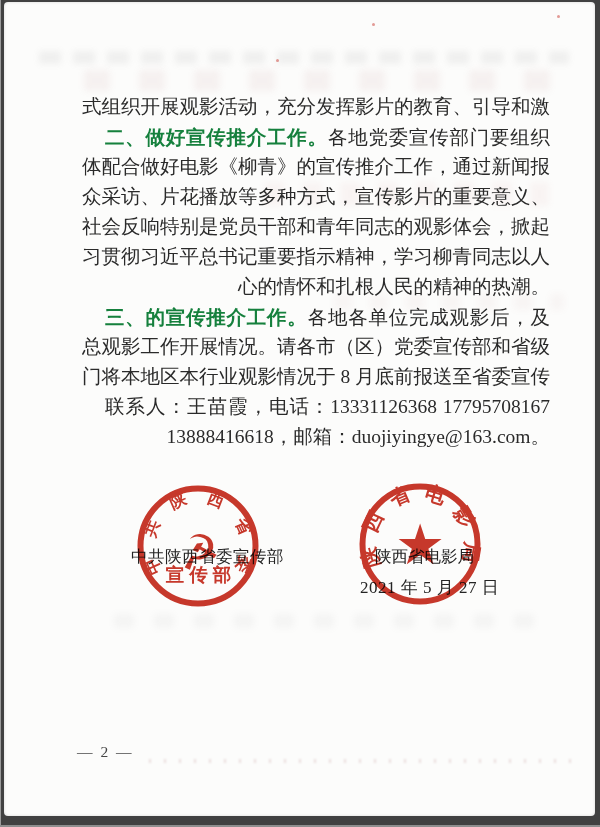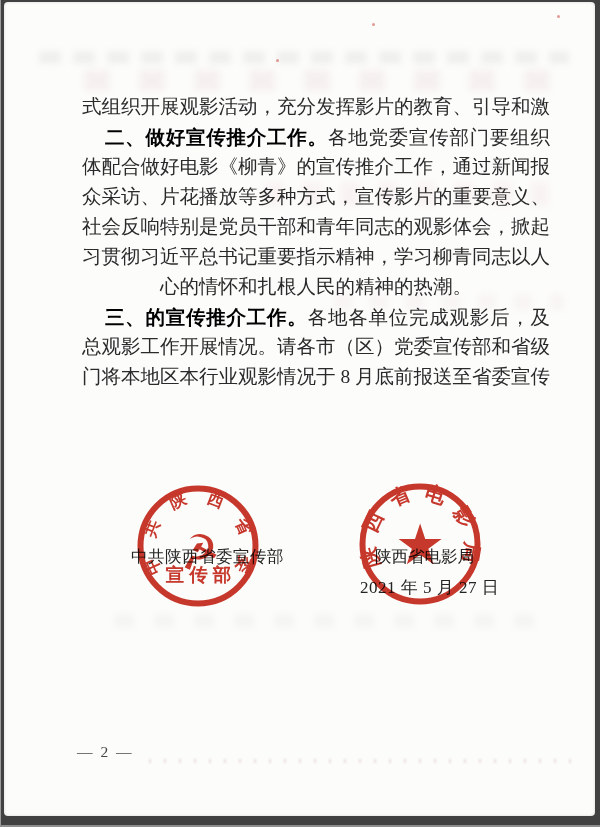--- a/index.html
+++ b/index.html
@@ -16,24 +16,24 @@
     position:absolute; left:4px; top:2px; width:591px; height:814px;
     background:#fcfcfb; border-radius:4px;
     box-shadow: inset 0 0 3px rgba(0,0,0,.15);
   }
 
   
   .body-text {
     position:absolute; left:78px; top:90px; width:468px;
     font-size:19.5px; color:#2a2a2a; letter-spacing:0;
   }
-  .line { height:30px; line-height:30px; overflow:hidden; text-align:center; }
+  .line { height:30px; line-height:30px; overflow:hidden; text-align:right; }
   .line.fill { text-align:justify; text-align-last:justify; text-justify:inter-character; }
   .line.indent { padding-left:23px; }
-  .line .h { font-family:"Liberation Sans","DejaVu Sans",sans-serif; font-weight:700; color:#000000; }
+  .line .h { font-family:"Liberation Sans","DejaVu Sans",sans-serif; font-weight:700; color:#15803d; }
 
   
   .sig { position:absolute; color:#242424; white-space:nowrap; }
   .sig-left-org  { left:127px; top:544px; font-size:16.5px; letter-spacing:.5px; }
   .sig-right-org { left:371px; top:544px; font-size:16.5px; }
   .sig-date      { left:356px; top:574px; font-size:17px; letter-spacing:.5px; }
 
   
   .seal { position:absolute; width:140px; height:140px; mix-blend-mode:multiply; opacity:.93; }
   .seal-left  { left:124px; top:474px; }
@@ -92,20 +92,22 @@
       <div class="line fill">式组织开展观影活动，充分发挥影片的教育、引导和激励作用。</div>
       <div class="line fill indent"><span class="h">二、做好宣传推介工作。</span>各地党委宣传部门要组织有关媒</div>
       <div class="line fill">体配合做好电影《柳青》的宣传推介工作，通过新闻报道、观</div>
       <div class="line fill">众采访、片花播放等多种方式，宣传影片的重要意义、积极的</div>
       <div class="line fill">社会反响特别是党员干部和青年同志的观影体会，掀起深入学</div>
       <div class="line fill">习贯彻习近平总书记重要指示精神，学习柳青同志以人民为中</div>
       <div class="line">心的情怀和扎根人民的精神的热潮。</div>
       <div class="line fill indent"><span class="h">三、的宣传推介工作。</span>各地各单位完成观影后，及时梳理汇</div>
       <div class="line fill">总观影工作开展情况。请各市（区）党委宣传部和省级相关部</div>
       <div class="line">门将本地区本行业观影情况于 8 月底前报送至省委宣传部。</div>
+      <div class="line fill indent">联系人：王苗霞，电话：13331126368  17795708167</div>
+      <div class="line">13888416618，邮箱：duojiyingye@163.com。</div>
     </div>
 
   <div class="sig sig-left-org">中共陕西省委宣传部</div>
   <div class="sig sig-right-org">陕西省电影局</div>
   <div class="sig sig-date">2021 年 5 月 27 日</div>
 
   <svg class="seal seal-left" viewBox="0 0 140 140">
     <defs>
       <path id="arcL" d="M 34 95.2 A 44 44 0 1 1 106 95.2" fill="none"></path>
     </defs>

